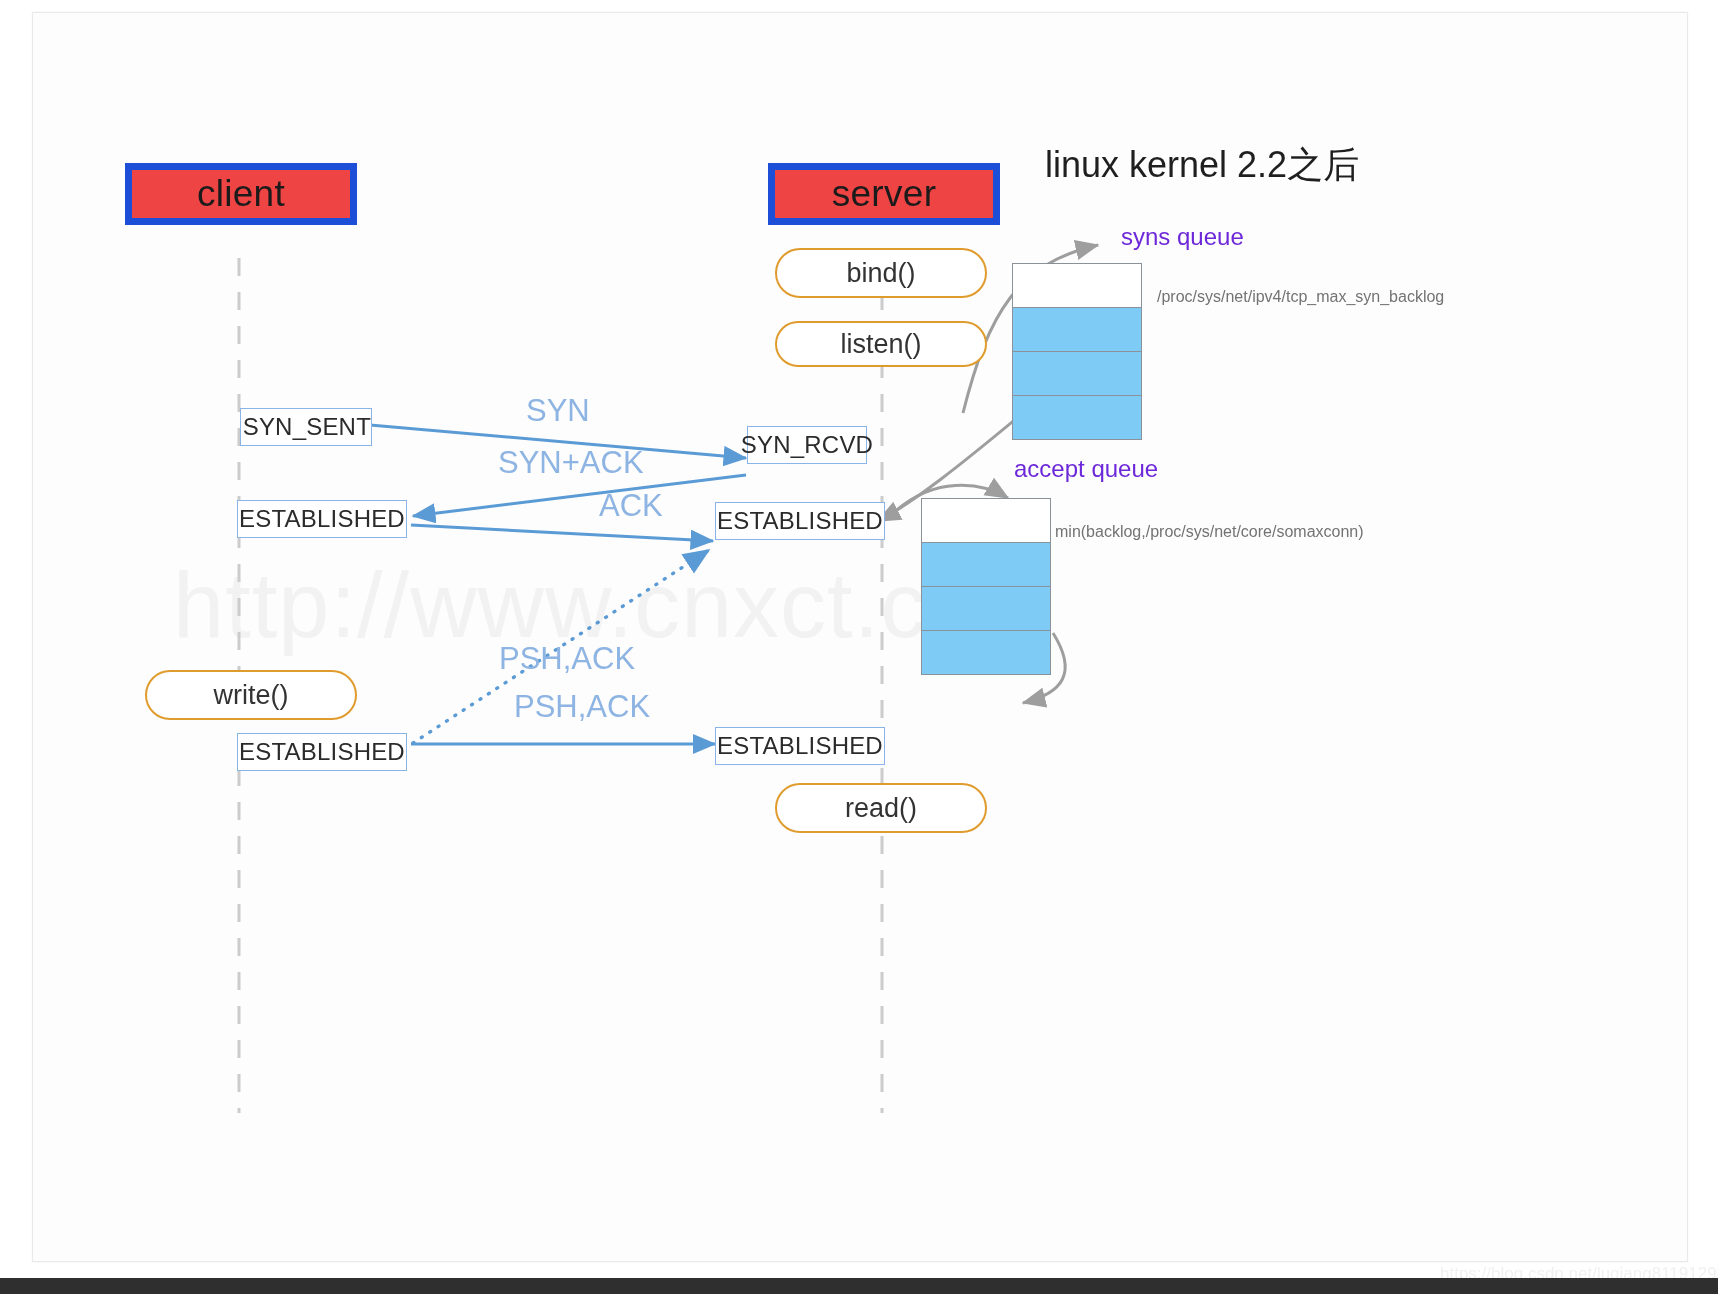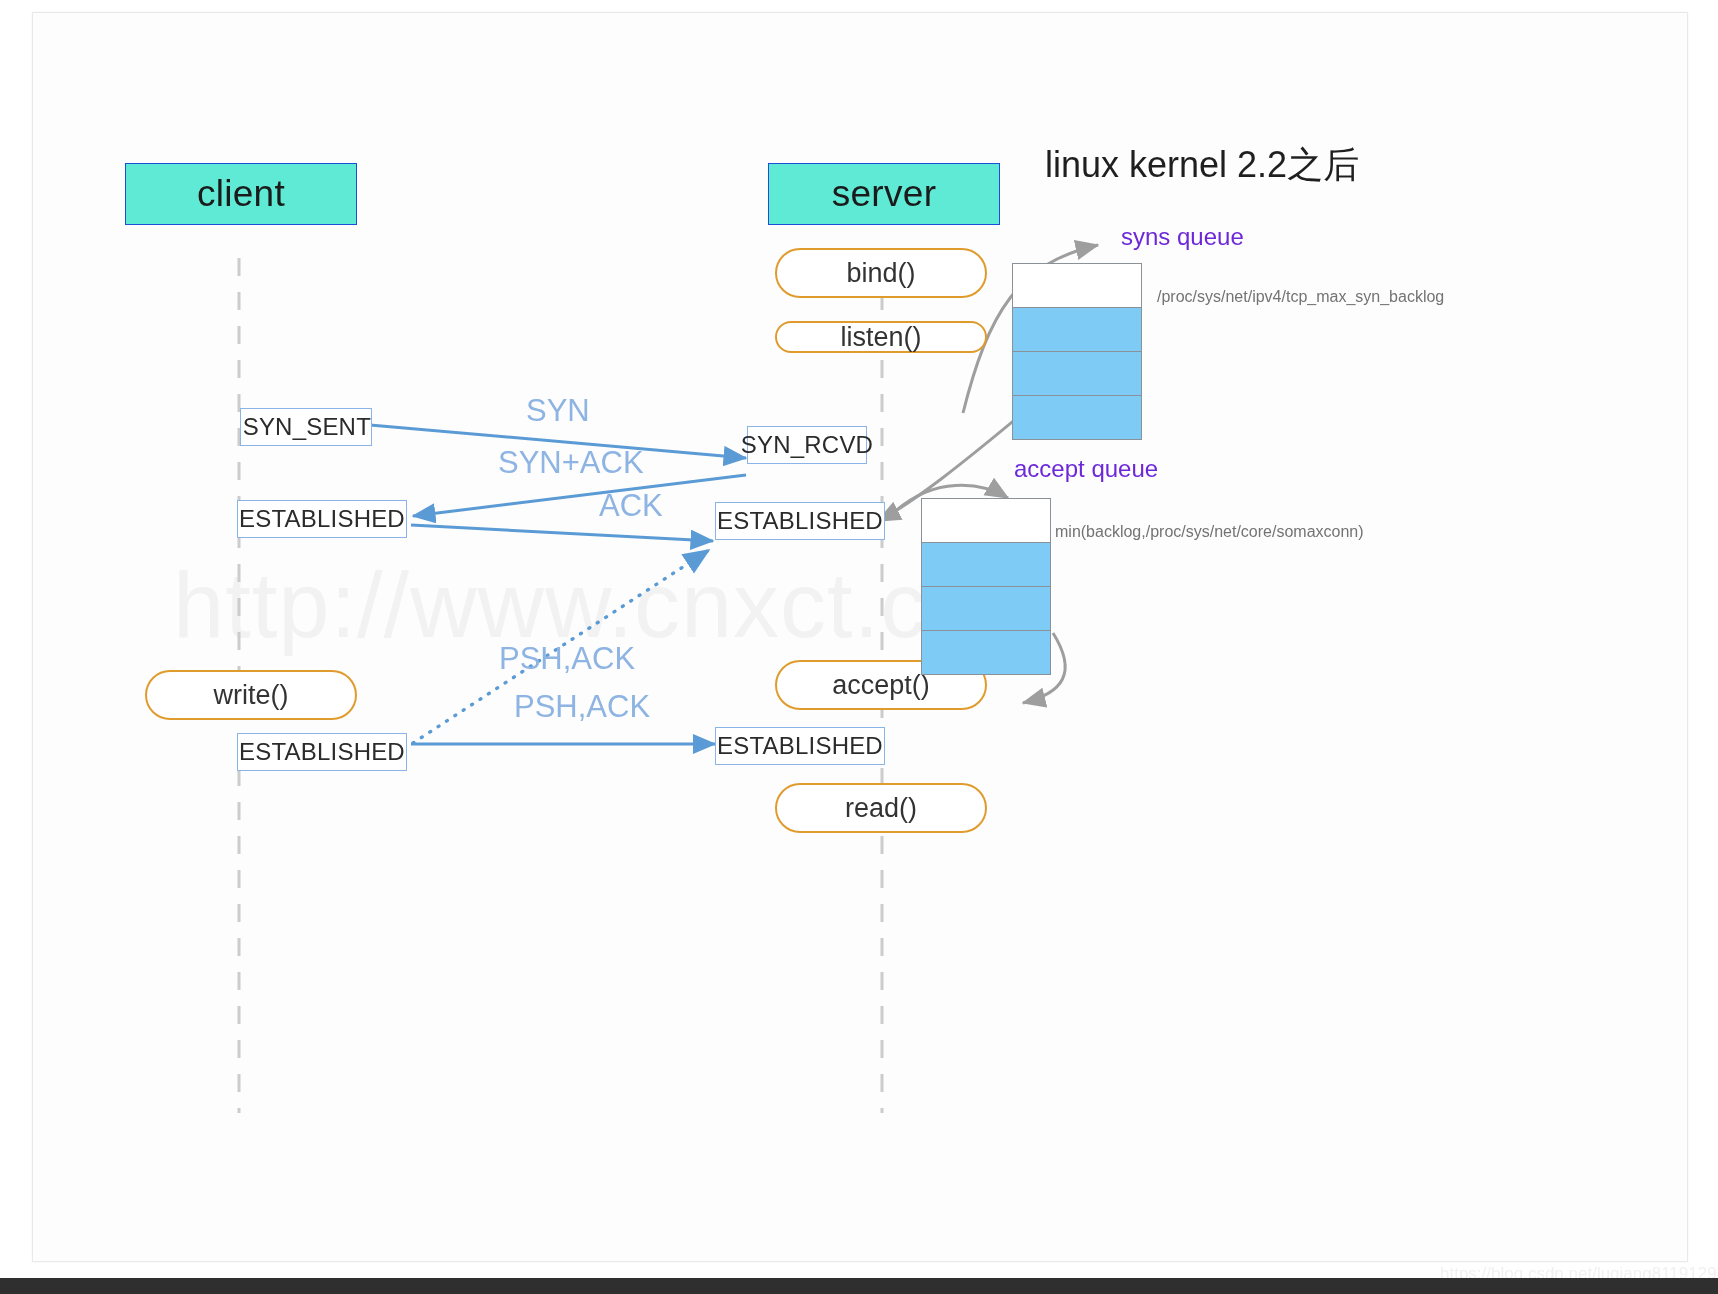--- a/index.html
+++ b/index.html
@@ -45,22 +45,22 @@
   }
   .node {
     position: absolute;
     box-sizing: border-box;
     display: flex;
     align-items: center;
     justify-content: center;
     white-space: nowrap;
   }
   .hdr {
-    background: #5eead4;
-    border: 1px solid #1d4ed8;
+    background: #ef4444;
+    border: 7px solid #1d4ed8;
     color: #1b1b1b;
     font-size: 37px;
     letter-spacing: 0.3px;
   }
   .api {
     background: #ffffff;
     border: 2.5px solid #e09b2d;
     border-radius: 26px;
     color: #333333;
     font-size: 27px;
@@ -182,27 +182,24 @@
     </div>
 
     <div class="node state" style="left:204px; top:720px; width:170px; height:38px;">
       <span>ESTABLISHED</span>
     </div>
 
     <div class="node api" style="left:742px; top:235px; width:212px; height:50px;">
       <span>bind()</span>
     </div>
 
-    <div class="node api" style="left:742px; top:308px; width:212px; height:32px;">
+    <div class="node api" style="left:742px; top:308px; width:212px; height:46px;">
       <span>listen()</span>
     </div>
 
-    <div class="node api" style="left:742px; top:647px; width:212px; height:50px;">
-      <span>accept()</span>
-    </div>
 
     <div class="node api" style="left:742px; top:770px; width:212px; height:50px;">
       <span>read()</span>
     </div>
 
     <div class="node state" style="left:714px; top:413px; width:120px; height:38px;">
       <span>SYN_RCVD</span>
     </div>
 
     <div class="node state" style="left:682px; top:489px; width:170px; height:38px;">

